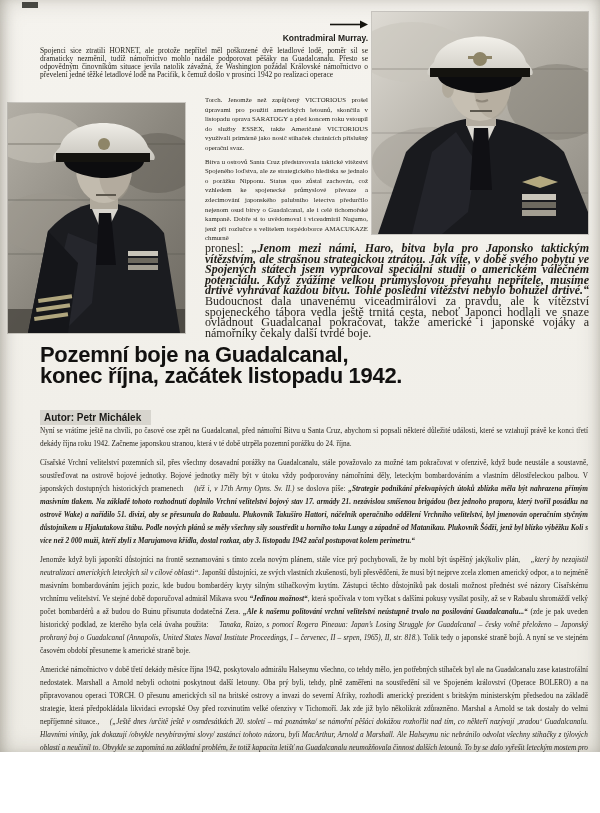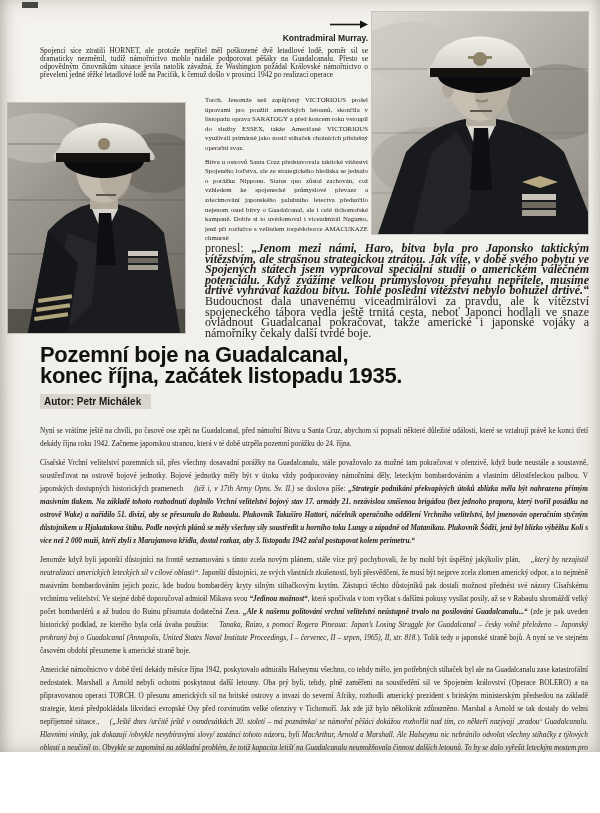--- a/index.html
+++ b/index.html
@@ -147,22 +147,22 @@
   <div class="abs col-sm" style="left:205px;top:95px;width:163px;height:148px;">
     <div>Torch. Jenomže než zapůjčený VICTORIOUS prošel úpravami pro použití amerických letounů, skončila v listopadu oprava SARATOGY a před koncem roku vstoupil do služby ESSEX, takže Američané VICTORIOUS využívali primárně jako nosič stíhaček chránících příslušný operační svaz.</div>
     <div style="margin-top:4px;">Bitva u ostrovů Santa Cruz představovala taktické vítězství Spojeného loďstva, ale ze strategického hlediska se jednalo o porážku Nipponu. Status quo zůstal zachován, což vzhledem ke spojenecké průmyslové převaze a zdecimování japonského palubního letectva předurčilo nejenom osud bitvy o Guadalcanal, ale i celé tichomořské kampaně. Dobře si to uvědomoval i viceadmirál Nagumo, jenž při rozlučce s velitelem torpédoborce AMACUKAZE chmurně</div>
   </div>
 
   <div class="abs wide-q" style="left:205px;top:243px;width:384px;"><span>pronesl: </span><span class="seg-bi">„Jenom mezi námi, Haro, bitva byla pro Japonsko taktickým vítězstvím, ale strašnou strategickou ztrátou. Jak víte, v době svého pobytu ve Spojených státech jsem vypracoval speciální studii o americkém válečném potenciálu. Když zvážíme velkou průmyslovou převahu nepřítele, musíme drtivě vyhrávat každou bitvu. Tohle poslední vítězství nebylo bohužel drtivé.“ </span><span>Budoucnost dala unavenému viceadmirálovi za pravdu, ale k vítězství spojeneckého tábora vedla ještě trnitá cesta, neboť Japonci hodlali ve snaze ovládnout Guadalcanal pokračovat, takže americké i japonské vojáky a námořníky čekaly další tvrdé boje.</span></div>
 
 
   <div class="abs" style="left:40px;top:344px;width:540px;">
     <div class="title">Pozemní boje na Guadalcanal,</div>
-    <div class="title">konec října, začátek listopadu 1935.</div>
-    <div style="margin-top:5px;">
+    <div class="title">konec října, začátek listopadu 1942.</div>
+    <div style="margin-top:21px;">
       <span class="author-chip">Autor: Petr Michálek</span>
     </div>
   </div>
 
   <div class="abs" style="left:40px;top:424px;width:548px;">
     <p class="body-par"><span>Nyní se vrátíme ještě na chvíli, po časové ose zpět na Guadalcanal, před námořní Bitvu u Santa Cruz, abychom si popsali některé důležité události, které se vztahují právě ke konci třetí dekády října roku 1942. Začneme japonskou stranou, která v té době utrpěla pozemní porážku do 24. října.</span></p>
     <p class="body-par"><span>Císařské Vrchní velitelství pozemních sil, přes všechny dosavadní porážky na Guadalcanalu, stále považovalo za možné tam pokračovat v ofenzivě, když bude neustále a soustavně, soustřeďovat na ostrově bojové jednotky. Bojové jednotky měly být v útoku vždy podporovány námořními děly, leteckým bombardováním a vlastním dělostřeleckou palbou. V japonských dostupných historických pramenech </span><span class="seg-i">(též i, v 17th Army Opns. Sv. II.)</span><span> se doslova píše: </span><span class="seg-bi">„Strategie podnikání překvapivých útoků zblízka měla být nahrazena přímým masivním tlakem. Na základě tohoto rozhodnutí doplnilo Vrchní velitelství bojový stav 17. armády 21. nezávislou smíšenou brigádou (bez jednoho praporu, který tvořil posádku na ostrově Wake) a nařídilo 51. divizi, aby se přesunula do Rabaulu. Plukovník Takuširo Hattori, náčelník operačního oddělení Vrchního velitelství, byl jmenován operačním styčným důstojníkem u Hjakutakova štábu. Podle nových plánů se měly všechny síly soustředit u horního toku Lungy a západně od Matanikau. Plukovník Šódži, jenž byl blízko výběžku Koli s více než 2 000 muži, kteří zbyli z Marujamova křídla, dostal rozkaz, aby 3. listopadu 1942 začal postupovat kolem perimetru.“</span></p>
     <p class="body-par"><span>Jenomže když byli japonští důstojníci na frontě seznamováni s tímto zcela novým plánem, stále více prý pochybovali, že by mohl být úspěšný jakýkoliv plán, </span><span class="seg-i">„který by nezajistil neutralizaci amerických leteckých sil v cílové oblasti“</span><span>. Japonští důstojníci, ze svých vlastních zkušeností, byli přesvědčeni, že musí být nejprve zcela zlomen americký odpor, a to nejméně masivním bombardováním jejich pozic, kde budou bombardéry kryty silným stíhačkovým krytím. Zástupci těchto důstojníků pak dostali možnost přednést své názory Císařskému vrchnímu velitelství. Ve stejné době doporučoval admirál Mikava svou </span><span class="seg-bi">“Jedinou možnost“</span><span>, která spočívala v tom vyčkat s dalšími pokusy vysílat posily, až se v Rabaulu shromáždí velký počet bombardérů a až budou do Buinu přisunuta dodatečná Zera. </span><span class="seg-bi">„Ale k našemu politování vrchní velitelství neústupně trvalo na posilování Guadalcanalu...“</span><span> (zde je pak uveden historický podklad, ze kterého byla celá úvaha použita: </span><span class="seg-i">Tanaka, Raizo, s pomocí Rogera Pineaua: Japan’s Losing Struggle for Guadalcanal – česky volně přeloženo – Japonský prohraný boj o Guadalcanal (Annapolis, United States Naval Institute Proceedings, I – červenec, II – srpen, 1965), II, str. 818.</span><span>). Tolik tedy o japonské straně bojů. A nyní se ve stejném časovém období přesuneme k americké straně boje.</span></p>
     <p class="body-par"><span>Americké námořnictvo v době třetí dekády měsíce října 1942, poskytovalo admirálu Halseymu všechno, co tehdy mělo, jen potřebných stíhaček byl ale na Guadalcanalu zase katastrofální nedostatek. Marshall a Arnold nebyli ochotni poskytnout další letouny. Oba prý byli, tehdy, plně zaměřeni na soustředění sil ve Spojeném království (Operace BOLERO) a na připravovanou operaci TORCH. O přesunu amerických sil na britské ostrovy a invazi do severní Afriky, rozhodli americký prezident s britským ministerským předsedou na základě strategie, která předpokládala likvidaci evropské Osy před rozvinutím velké ofenzivy v Tichomoří. Jak zde již bylo několikrát zdůrazněno. Marshal a Arnold se tak dostaly do velmi nepříjemné situace., </span><span class="seg-i">(„Ještě dnes /určitě ještě v osmdesátkách 20. století – má poznámka/ se námořní pěšáci dokážou rozhořlit nad tím, co někteří nazývají ‚zradou‘ Guadalcanalu. Hlavními viníky, jak dokazují /obvykle nevybíravými slovy/ zastánci tohoto názoru, byli MacArthur, Arnold a Marshall. Ale Halseymu nic nebránilo odvolat všechny stíhačky z týlových oblastí a neučinil to. Obvykle se zapomíná na základní problém, že totiž kapacita letišť na Guadalcanalu neumožňovala činnost dalších letounů. To by se dalo vyřešit leteckým mostem pro přepravu materiálu a personálu z Nové Kaledonie, ale zde by zase vznikl problém, jak udržovat v provozu letouny obstarávající tuto kyvadlovou přepravu. Zásoby pohonných hmot na tomto ostrově byly omezené a operační podmínky poměrně primitivní.“).</span></p>
   </div>

